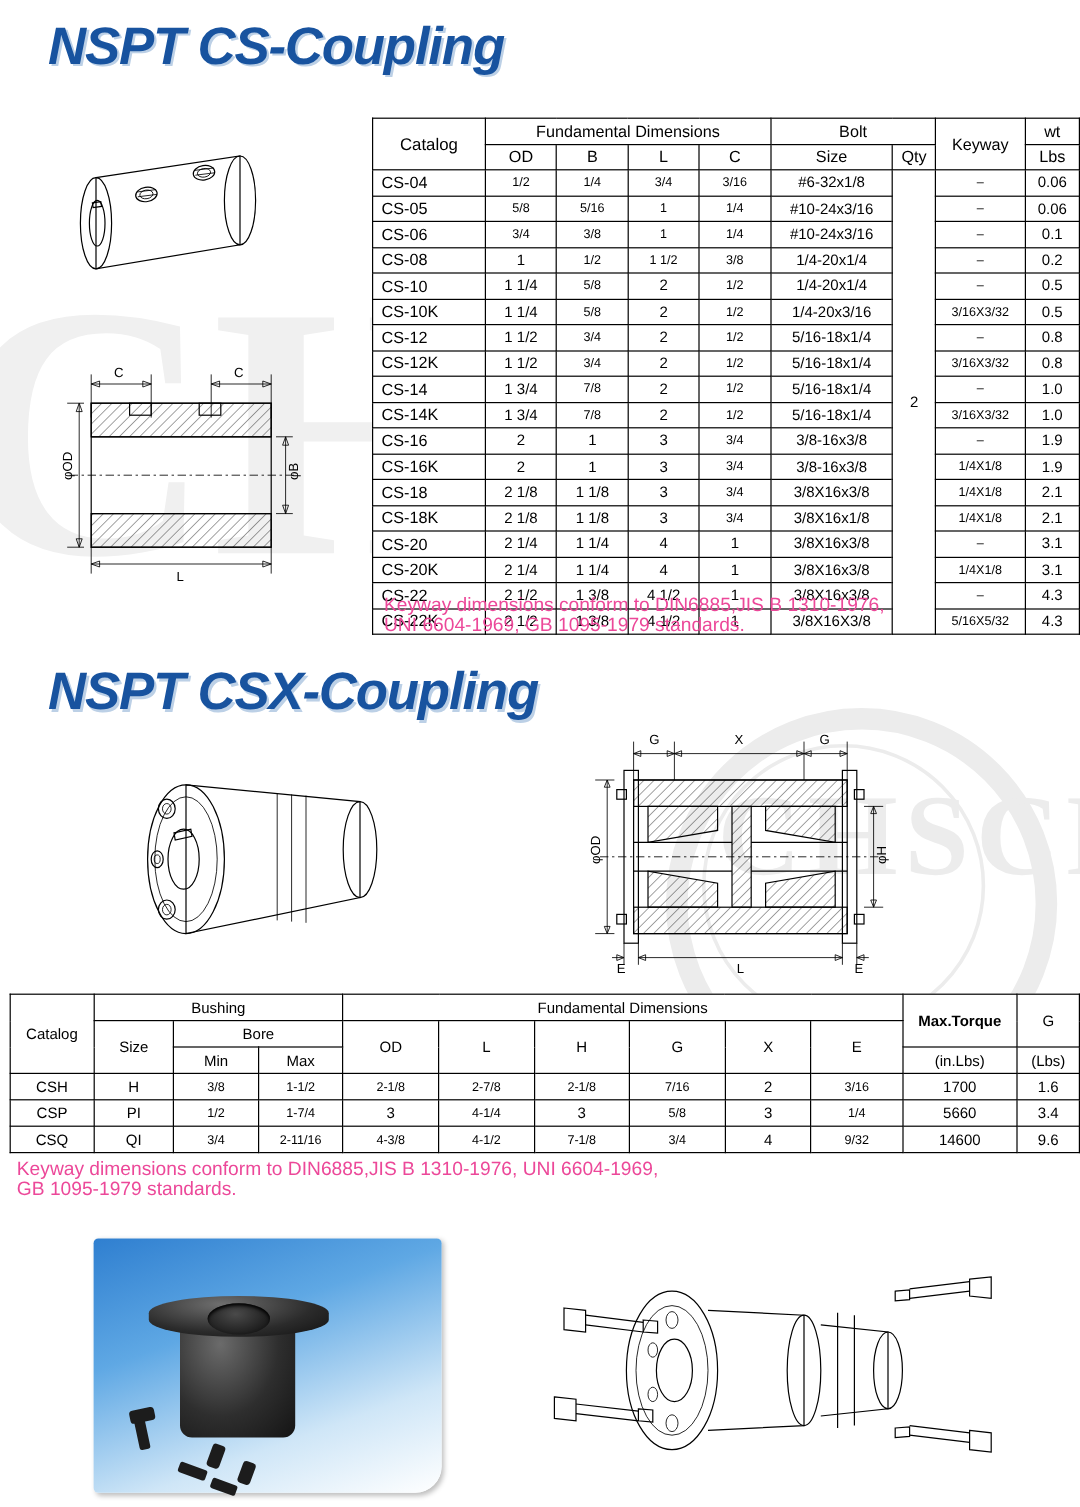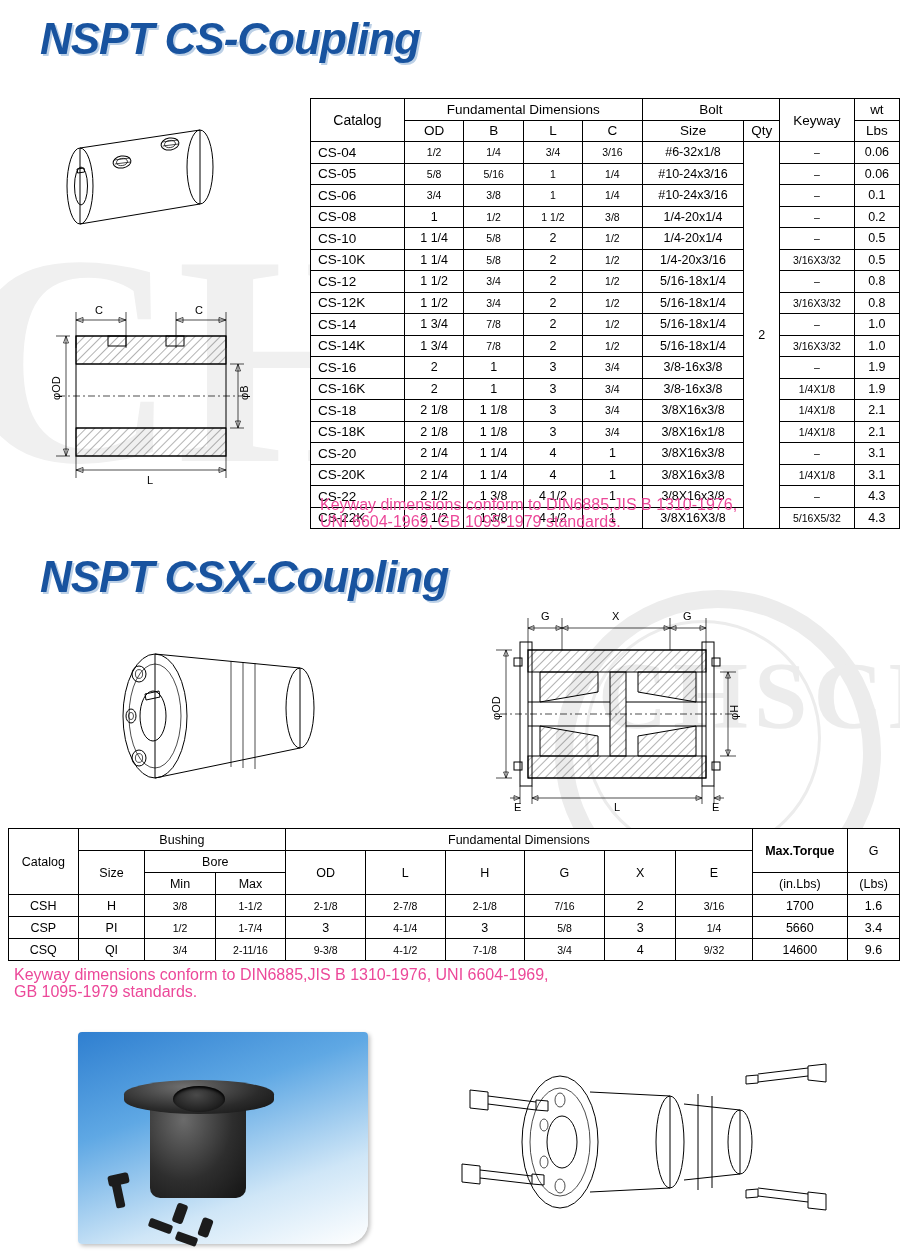--- a/index.html
+++ b/index.html
@@ -563,21 +563,21 @@
       <td>3</td>
       <td class="vsmall">1/4</td>
       <td>5660</td>
       <td>3.4</td>
     </tr>
     <tr>
       <td>CSQ</td>
       <td>QI</td>
       <td class="vsmall">3/4</td>
       <td class="vsmall">2-11/16</td>
-      <td class="vsmall">9-3/8</td>
+      <td class="vsmall">4-3/8</td>
       <td class="vsmall">4-1/2</td>
       <td class="vsmall">7-1/8</td>
       <td class="vsmall">3/4</td>
       <td>4</td>
       <td class="vsmall">9/32</td>
       <td>14600</td>
       <td>9.6</td>
     </tr>
   </tbody>
 </table>

